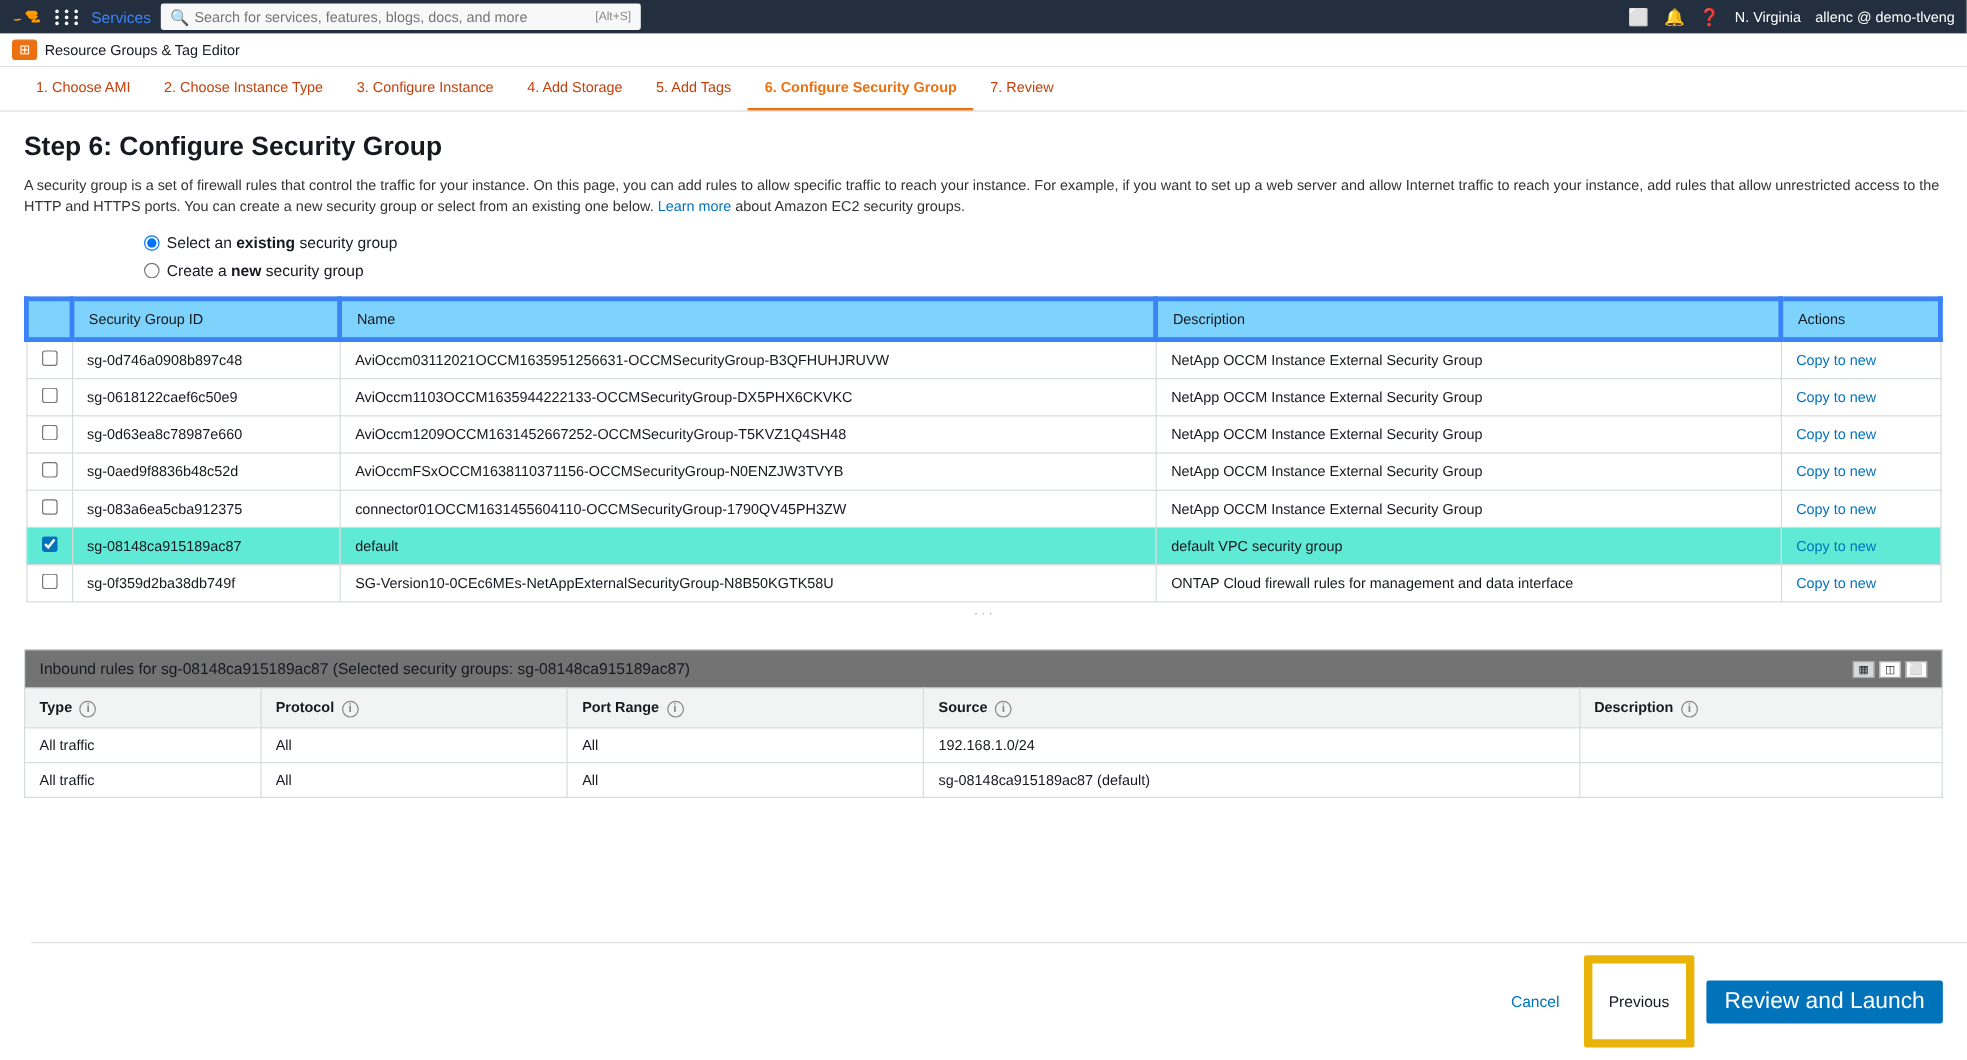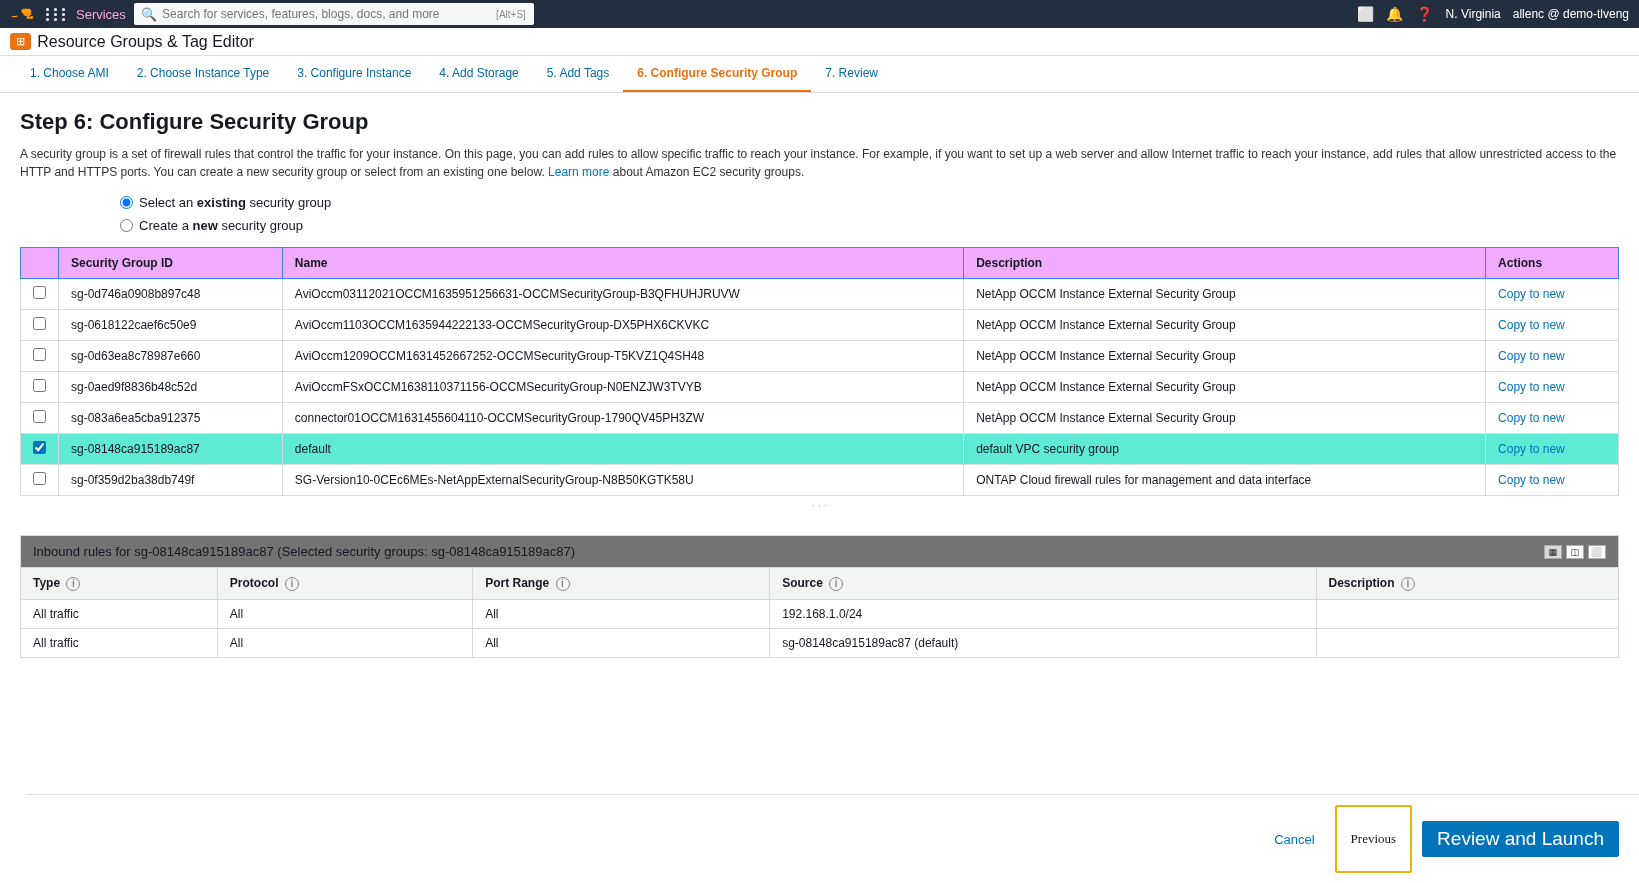--- a/index.html
+++ b/index.html
@@ -14,53 +14,53 @@
       padding: 0 10px;
       gap: 8px;
       color: #fff;
     }
     .aws-logo {
       display: flex; align-items: center; gap: 4px;
       font-size: 12px; color: #ff9900;
     }
     .nav-grid { display: grid; grid-template-columns: repeat(3,6px); gap: 2px; cursor: pointer; }
     .nav-grid span { width: 3px; height: 3px; background: #fff; display: block; border-radius: 50%; }
-    .services-btn { color: #f9a8d4; font-size: 13px; cursor: pointer; }
+    .services-btn { color: #3b82f6; font-size: 13px; cursor: pointer; }
     .search-bar {
       display: flex; align-items: center;
       background: #f7f8f8; border-radius: 2px;
       padding: 2px 8px; flex: 1; max-width: 400px; height: 22px;
     }
     .search-bar input { border: none; background: transparent; font-size: 12px; outline: none; width: 100%; color: #333; }
     .search-shortcut { font-size: 10px; color: #888; margin-left: 4px; white-space: nowrap; }
     .nav-right { margin-left: auto; display: flex; align-items: center; gap: 12px; color: #fff; font-size: 12px; }
     .nav-icon { cursor: pointer; font-size: 14px; }
 
     
     .resource-bar {
       background: #fff;
       border-bottom: 1px solid #ddd;
       padding: 4px 10px;
       display: flex; align-items: center; gap: 6px;
       height: 28px;
     }
     .resource-bar .tag { font-size: 12px; color: #ec7211; border: 1px solid #ec7211; border-radius: 3px; padding: 1px 5px; cursor: pointer; }
-    .resource-bar .label { font-size: 16px; }
+    .resource-bar .label { font-size: 12px; }
 
     
     .wizard-steps {
       border-bottom: 1px solid #ddd;
       padding: 0 16px;
       display: flex; gap: 0;
       background: #fff;
     }
     .step {
       padding: 10px 14px;
       font-size: 12px;
-      color: #0369a1;
+      color: #c2410c;
       cursor: pointer;
       border-bottom: 2px solid transparent;
       white-space: nowrap;
     }
     .step.active {
       color: #ec7211;
       border-bottom: 2px solid #ec7211;
       font-weight: bold;
     }
 
@@ -71,26 +71,26 @@
     .learn-more { color: #0073bb; text-decoration: none; }
 
     
     .radio-group { margin: 14px 0; padding-left: 100px; }
     .radio-row { display: flex; align-items: center; gap: 6px; margin-bottom: 8px; font-size: 13px; }
     .radio-row input[type="radio"] { cursor: pointer; }
 
     
     .sg-table { width: 100%; border-collapse: collapse; margin-bottom: 0; }
     .sg-table th {
-      background: #f0abfc;
-      border: 1px solid #3b82f6;
+      background: #7dd3fc;
+      border: 4px solid #3b82f6;
       padding: 8px 12px;
       text-align: left;
       font-size: 12px;
-      font-weight: 700;
+      font-weight: 400;
     }
     .sg-table td {
       border: 1px solid #d5dbdb;
       padding: 7px 12px;
       font-size: 12px;
       vertical-align: middle;
     }
     .sg-table tr.selected td { background: #5eead4; }
     .copy-link { color: #0073bb; text-decoration: none; cursor: pointer; white-space: nowrap; }
     .checkbox-col { width: 30px; text-align: center; }
@@ -144,23 +144,23 @@
       display: flex; align-items: center; justify-content: flex-end;
       gap: 10px;
       z-index: 100;
       margin-left: 26px;
     }
     .btn-cancel {
       background: transparent; border: none;
       color: #0073bb; font-size: 13px; cursor: pointer; padding: 6px 10px;
     }
     .btn-previous {
-      background: #fff; border: 2px solid #eab308;
+      background: #fff; border: 7px solid #eab308;
       color: #16191f; font-size: 13px; cursor: pointer;
-      padding: 24px 14px; border-radius: 2px; font-family: Liberation Serif, serif;
+      padding: 24px 14px; border-radius: 2px;
     }
     .btn-review {
       background: #0073bb; border: 1px solid #0073bb;
       color: #fff; font-size: 19px; cursor: pointer;
       padding: 6px 14px; border-radius: 2px; font-weight: 500;
     }
 
     
     .drag-handle {
       text-align: center; color: #aaa; font-size: 10px;

